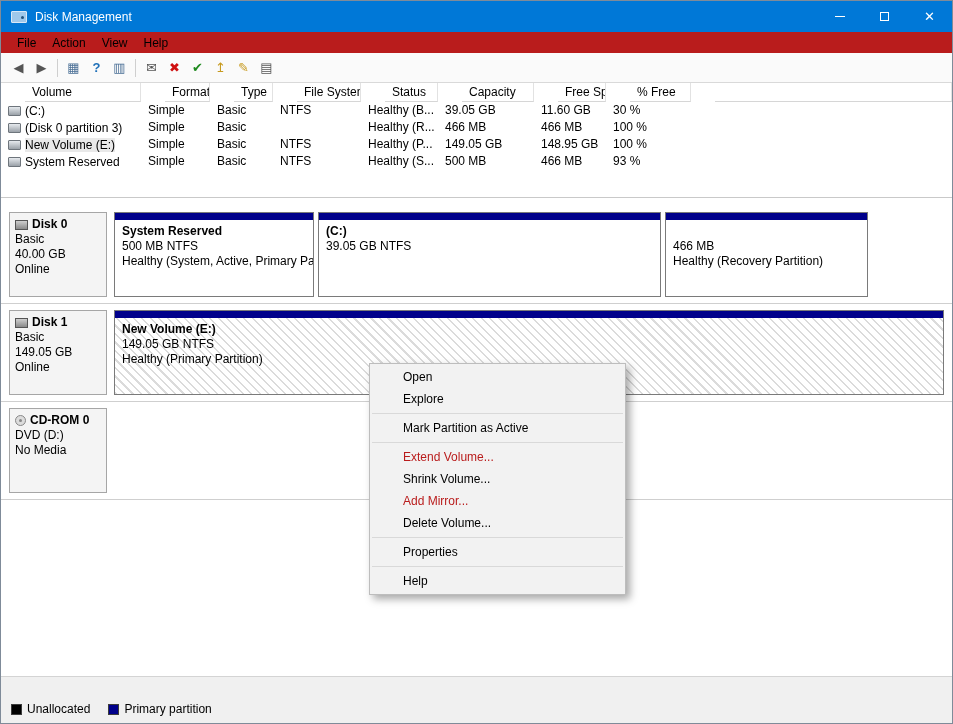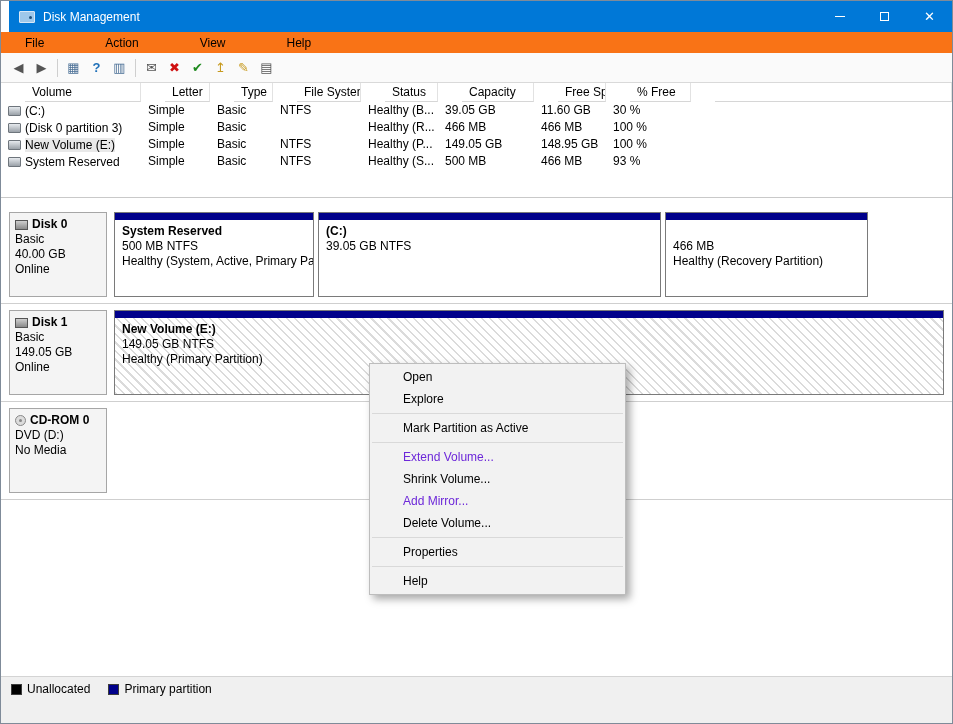--- a/index.html
+++ b/index.html
@@ -7,30 +7,30 @@
     width:953px;height:724px;
     font-family:"Liberation Sans","DejaVu Sans",sans-serif;
     font-size:12px;color:#000;background:#fff;
   }
   *{box-sizing:border-box;}
   .window{
     width:953px;height:724px;border:1px solid #7f8b99;background:#fff;
     display:flex;flex-direction:column;position:relative;overflow:hidden;
   }
   
-  .titlebar{flex:0 0 31px;background:#0078d7;display:flex;align-items:center;color:#fff;margin-left:8px;}
+  .titlebar{flex:0 0 31px;background:#0078d7;display:flex;align-items:center;color:#fff;}
   .tb-icon{width:16px;height:12px;margin:0 8px 0 10px;border:1px solid #d9e8f6;background:#9fc8ea;border-radius:1px;position:relative;}
   .tb-icon::after{content:"";position:absolute;right:2px;top:4px;width:3px;height:3px;background:#23527c;border-radius:50%;}
   .tb-title{font-size:12px;}
   .tb-controls{margin-left:auto;display:flex;height:100%;}
   .tb-btn{width:45px;height:100%;display:flex;align-items:center;justify-content:center;color:#fff;font-size:13px;}
   .minbar{width:10px;height:1px;background:#fff;display:block;}
   .maxbox{width:9px;height:9px;border:1px solid #fff;display:block;}
   
-  .menubar{flex:0 0 21px;display:flex;align-items:center;background:#f97316;padding-left:16px;gap:45px;}
+  .menubar{flex:0 0 21px;display:flex;align-items:center;background:#b91c1c;padding-left:8px;}
   .menu-item{padding:3px 8px;}
   
   .toolbar{flex:0 0 30px;display:flex;align-items:center;background:#fafafa;border-bottom:1px solid #d9d9d9;padding-left:6px;}
   .tool-btn{width:23px;height:22px;display:flex;align-items:center;justify-content:center;font-size:13px;}
   .tool-sep{width:1px;height:18px;background:#cfcfcf;margin:0 4px;}
   .ic-gray{color:#555;}
   .ic-steel{color:#4a6f96;}
   .ic-blue{color:#1d6fb8;font-weight:bold;}
   .ic-red{color:#cf1010;font-weight:bold;}
   .ic-green{color:#1f8a1f;}
@@ -69,31 +69,31 @@
   .hatched .part-body{
     background:repeating-linear-gradient(45deg, rgba(0,0,0,0.14) 0 1.5px, transparent 1.5px 6px), #fff;
   }
   
   .context-menu{
     position:absolute;left:368px;top:362px;width:257px;z-index:10;
     background:#f2f2f2;border:1px solid #bdbdbd;box-shadow:4px 4px 8px rgba(0,0,0,0.35);
     padding:2px 0;
   }
   .cm-item{height:22px;line-height:22px;padding-left:33px;white-space:nowrap;position:relative;}
-  .cm-item.disabled{color:#6d28d9;}
+  .cm-item.disabled{color:#b91c1c;}
   .cm-item.highlighted{
     background:#a9d8f7;
     outline:1px solid #58a6e0;outline-offset:-1px;
     box-shadow:0 0 0 3px #e01212;
     z-index:2;
   }
   .cm-sep{height:1px;background:#d9d9d9;margin:3px 2px;}
   
   .legendbar{flex:0 0 47px;background:#f0f0f0;border-top:1px solid #d4d4d4;padding:5px 10px;display:flex;align-items:flex-start;gap:18px;}
-  .legend-item{display:flex;align-items:center;gap:5px;}
+  .legend-item{display:flex;align-items:center;gap:5px;margin-top:20px;}
   .swatch{width:11px;height:11px;border:1px solid #3c3c3c;}
   .swatch-unallocated{background:#000000;}
   .swatch-primary{background:#00008b;}
 </style>
 </head>
 <body>
 
 <div class="window">
 
   <div class="titlebar">
@@ -131,21 +131,21 @@
     <div class="tool-btn ic-red">✖</div>
     <div class="tool-btn ic-green">✔</div>
     <div class="tool-btn ic-gold">↥</div>
     <div class="tool-btn ic-gold">✎</div>
     <div class="tool-btn ic-gray">▤</div>
   </div>
 
   <div class="volume-pane">
     <div class="vl-grid vl-header">
       <div class="vl-cell">Volume</div>
-      <div class="vl-cell">Letter</div>
+      <div class="vl-cell">Format</div>
       <div class="vl-cell">Type</div>
       <div class="vl-cell">File System</div>
       <div class="vl-cell">Status</div>
       <div class="vl-cell">Capacity</div>
       <div class="vl-cell">Free Spa...</div>
       <div class="vl-cell">% Free</div>
       <div class="vl-cell"></div>
     </div>
 
     <div class="vl-grid vl-row">

